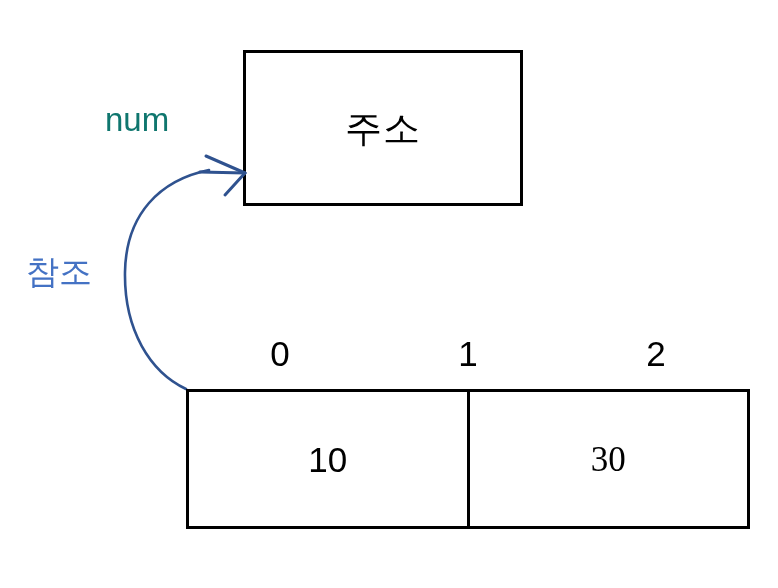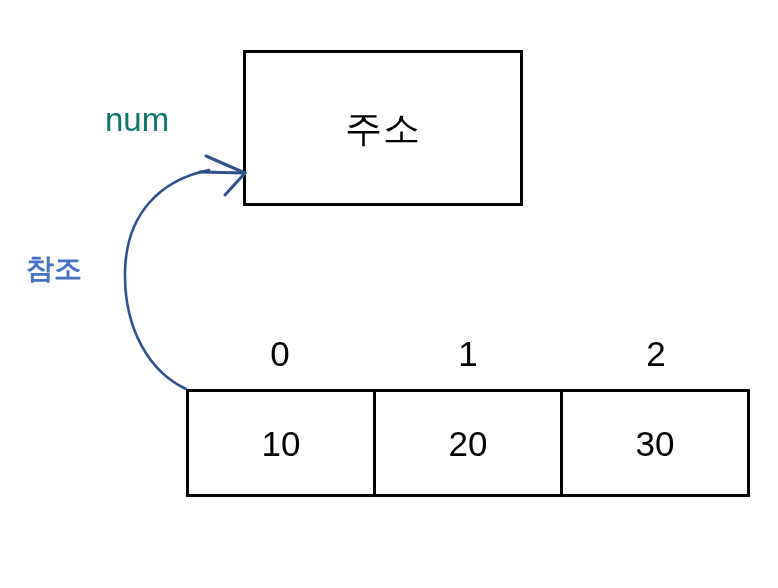--- a/index.html
+++ b/index.html
@@ -50,22 +50,22 @@
     color: #0f766e;
     line-height: 1;
     white-space: nowrap;
   }
 
   
   .ref-label {
     position: absolute;
     left: 26px;
     top: 255px;
-    font-size: 28px;
-    font-weight: bold;
+    font-size: 33px;
+    font-weight: normal;
     color: #4472c4;
     line-height: 1;
     white-space: nowrap;
     text-shadow:
       1px 0 0 rgba(255,255,255,0.9),
      -1px 0 0 rgba(255,255,255,0.9),
       0 1px 0 rgba(255,255,255,0.9),
       0 -1px 0 rgba(255,255,255,0.9);
   }
 
@@ -94,36 +94,37 @@
     font-size: 35px;
     color: #000000;
     line-height: 1;
   }
 
   .array-table {
     position: absolute;
     left: 186px;
     top: 389px;
     width: 564px;
-    height: 108px;
+    height: 140px;
     box-sizing: border-box;
     border: 3px solid #000000;
     background: #ffffff;
     display: flex;
   }
   .array-cell {
     flex: 1 1 0;
     box-sizing: border-box;
     border-right: 3px solid #000000;
     display: flex;
     align-items: center;
     justify-content: center;
   }
   .array-cell:last-child {
     border-right: none;
+    font-family: Liberation Serif, serif;
   }
   .array-cell-value {
     font-size: 35px;
     color: #000000;
     line-height: 1;
   }
 </style>
 </head>
 <body>
 
@@ -150,20 +151,17 @@
     <div class="array-index">0</div>
     <div class="array-index">1</div>
     <div class="array-index">2</div>
   </div>
 
   <div class="array-table">
     <div class="array-cell">
       <span class="array-cell-value">10</span>
     </div>
     <div class="array-cell">
-      <span class="array-cell-value">20</span>
-    </div>
-    <div class="array-cell">
       <span class="array-cell-value">30</span>
     </div>
   </div>
 
 </div>
 
 </body></html>

